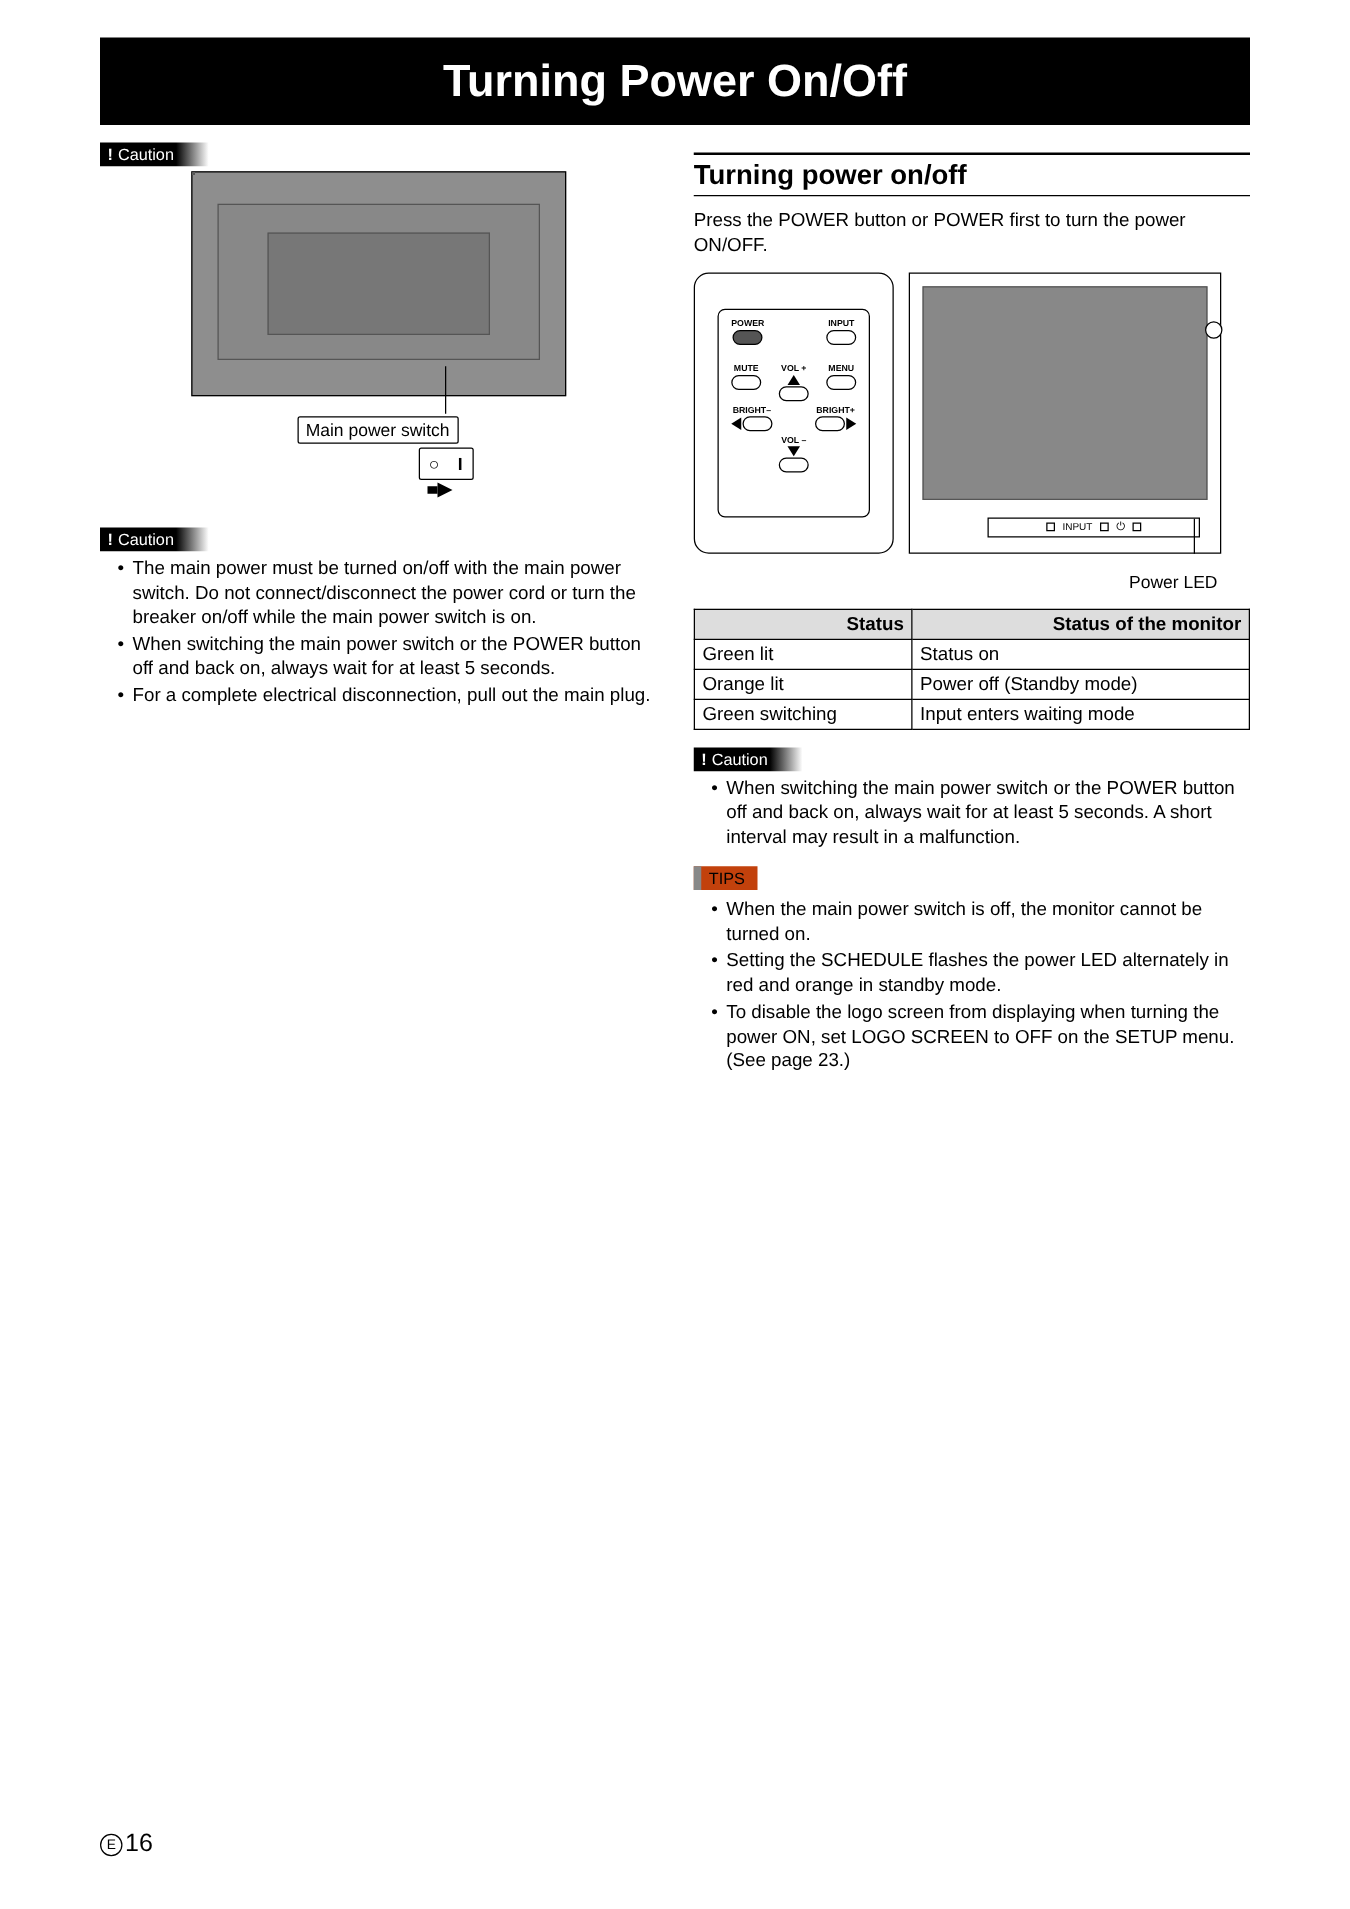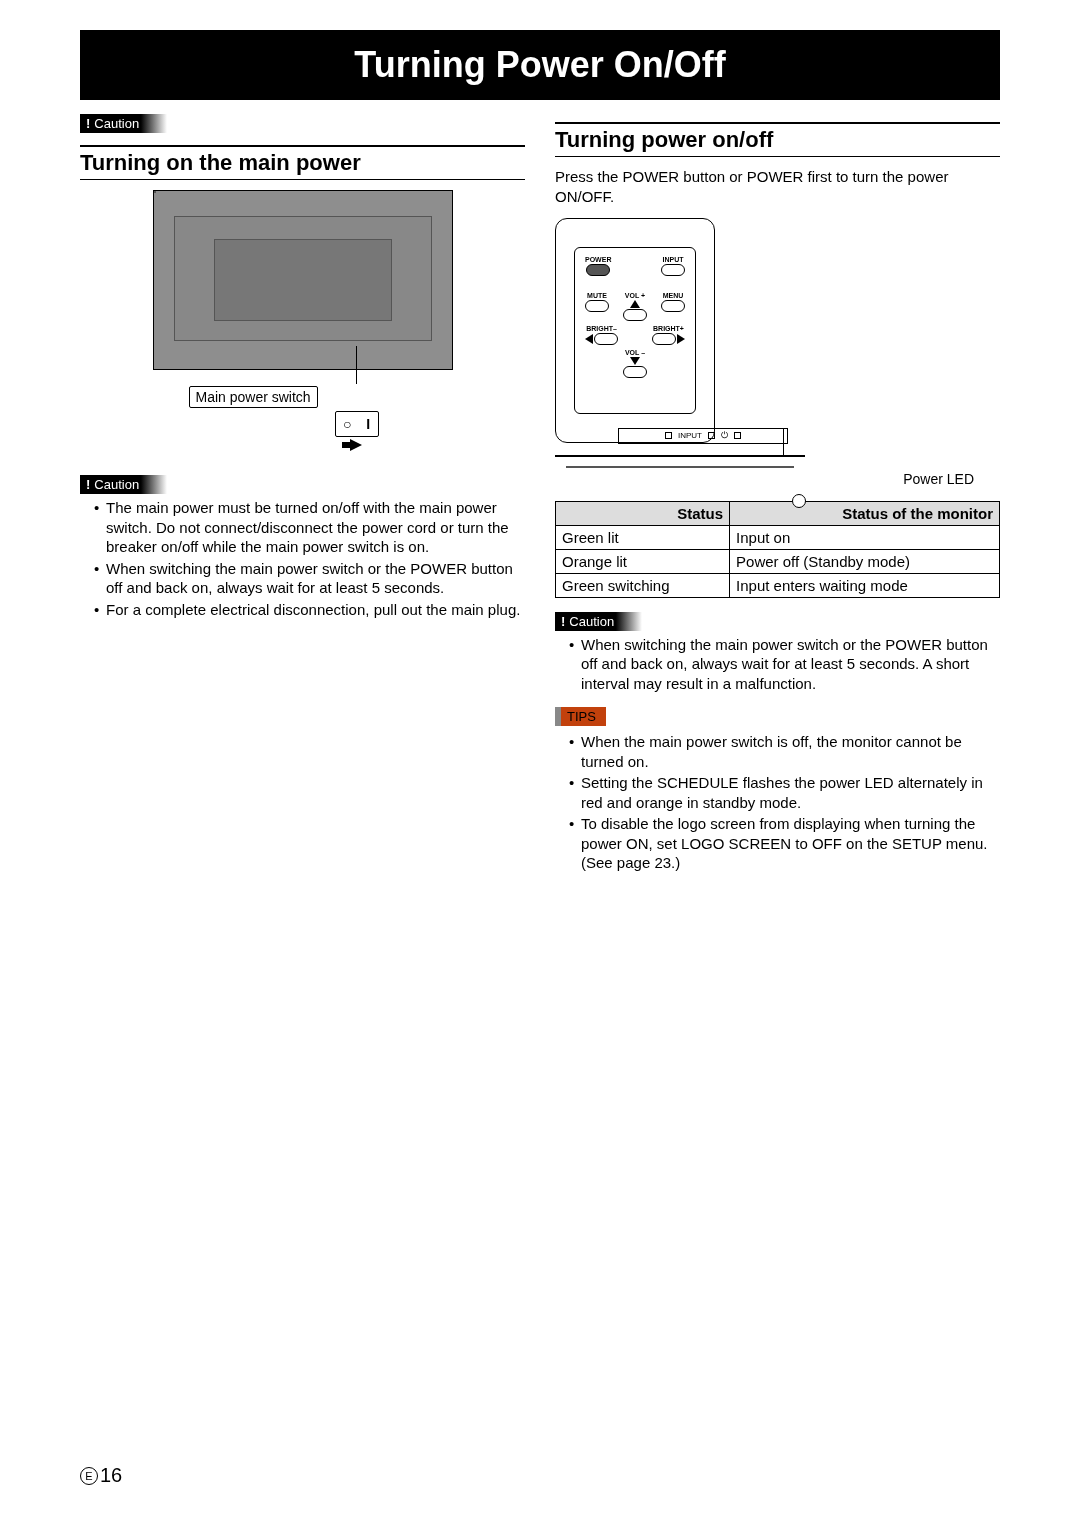--- a/index.html
+++ b/index.html
@@ -122,21 +122,21 @@
     left: 202px; top: 155px;
     width: 1px; height: 38px;
     background: #000;
   }
   .switch-label-box {
     border: 1px solid #000;
     border-radius: 2px;
     padding: 2px 6px;
     font-size: 14px;
     display: inline-block;
-    margin-left: 36px;
+    margin-left: 85px;
     margin-top: 16px;
   }
   .switch-icon-box {
     width: 44px;
     height: 26px;
     border: 1.5px solid #000;
     border-radius: 2px;
     margin: 3px auto 0 auto;
     margin-left: 182px;
     display: flex;
@@ -159,21 +159,20 @@
     left:-20px; top:-3px;
     width:8px; height:6px;
     background:#000;
   }
 
   
   .fig-right {
     display: flex;
     gap: 12px;
     margin-bottom: 6px;
-    flex-direction: column;
   }
   .remote {
     width: 160px;
     height: 225px;
     border: 1.5px solid #000;
     border-radius: 12px;
     position: relative;
     background: #fff;
   }
   .remote-inner {
@@ -286,21 +285,20 @@
 <body>
 
 <div class="page">
   <div class="title-bar">Turning Power On/Off</div>
 
   <div class="columns">
 
     <div class="col">
       <div class="caution-tag">Caution</div>
 
-      <div class="section-heading">Turning on the main power</div>
 
       <div class="fig-back">
         <div class="back-panel">
           <div class="inner1"></div>
           <div class="inner2"></div>
           <div class="switch-callout-line"></div>
         </div>
         <div class="switch-label-box">Main power switch</div>
         <div class="switch-icon-box">
           <span>○</span>
@@ -394,21 +392,21 @@
       <table class="status">
         <thead>
           <tr>
             <th>Status</th>
             <th>Status of the monitor</th>
           </tr>
         </thead>
         <tbody>
           <tr>
             <td>Green lit</td>
-            <td>Input on</td>
+            <td>Status on</td>
           </tr>
           <tr>
             <td>Orange lit</td>
             <td>Power off (Standby mode)</td>
           </tr>
           <tr>
             <td>Green switching</td>
             <td>Input enters waiting mode</td>
           </tr>
         </tbody>

